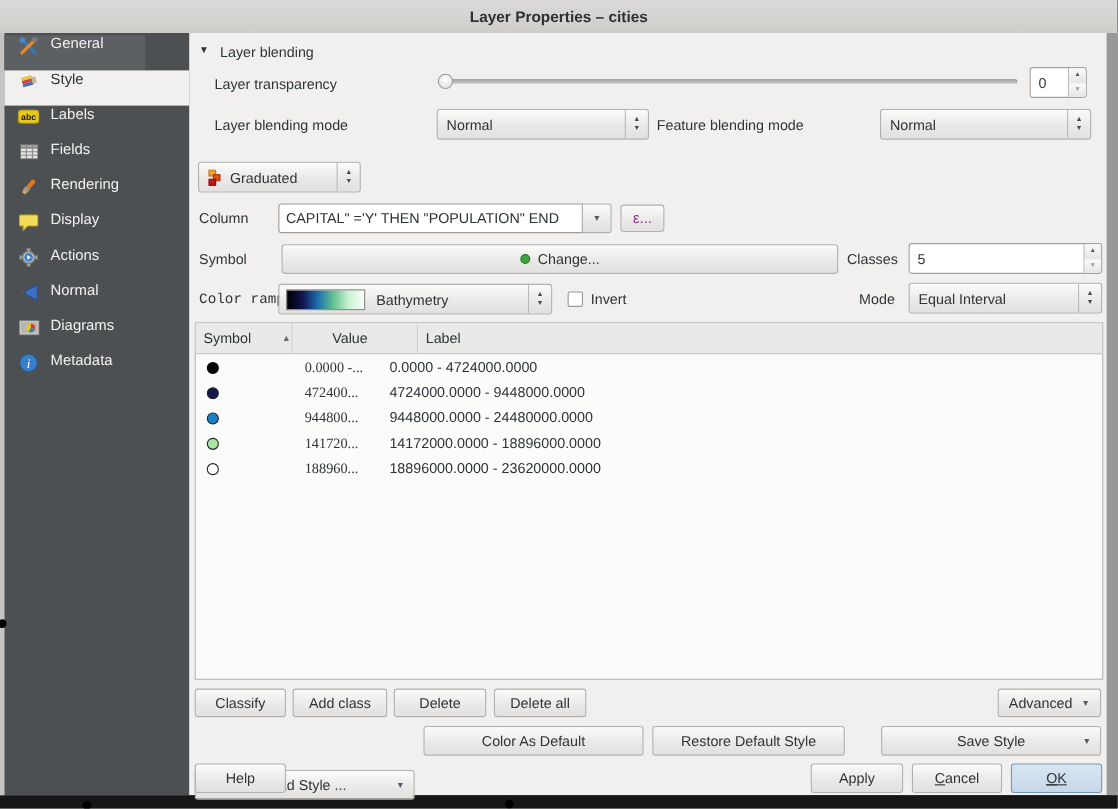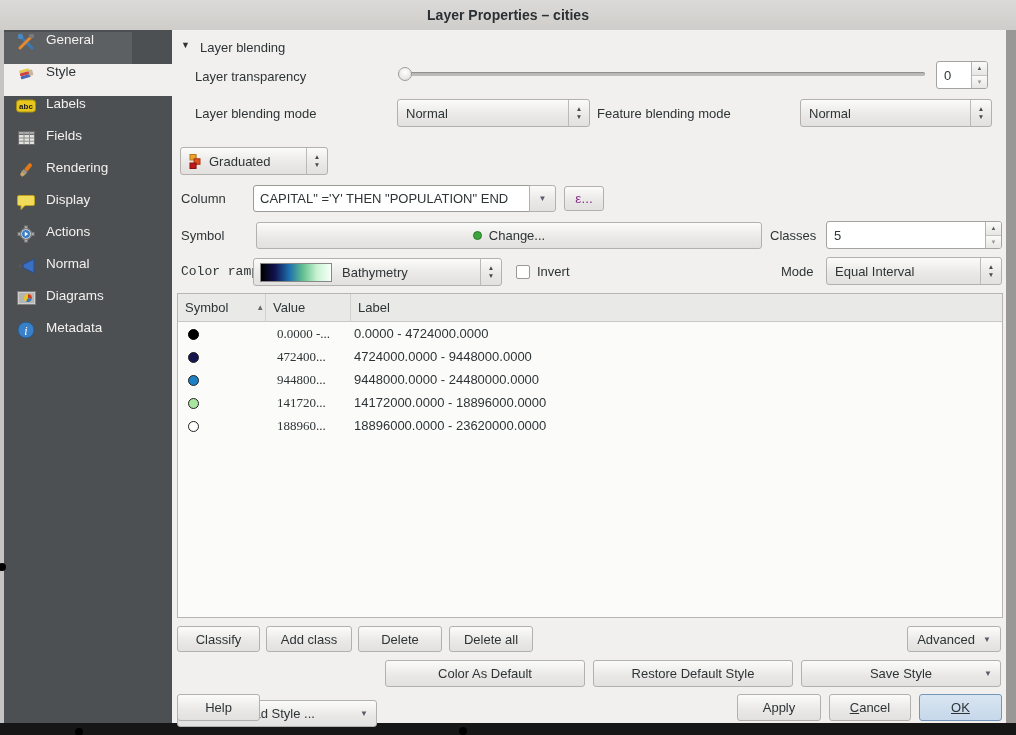--- a/index.html
+++ b/index.html
@@ -313,21 +313,21 @@
       <span>▼</span>
     </span>
 </div>
 
 <div class="abs table">
   <div class="thead">
     <div class="th" style="width:88px;">
       <span>Symbol</span>
       <span class="sort">▲</span>
     </div>
-    <div class="th" style="width:85px;">
+    <div class="th" style="width:85px;margin-left:29px;">
       <span>Value</span>
     </div>
     <div class="th last" style="flex:1;">
       <span>Label</span>
     </div>
   </div>
   <div id="table-body">
       <div class="trow">
         <span class="tcell sym"><span class="dot" style="background: rgb(0, 0, 0); border-color: rgb(0, 0, 0);"></span></span>
         <span class="tcell val">0.0000 -...</span>
@@ -373,21 +373,21 @@
   <span class="droparrow" style="flex:0 0 auto;">▼</span>
 </div>
 
 <div class="abs btn" style="left:177px;top:660px;width:200px;height:27px;margin-top:40px;">
   <span>Load Style ...</span>
   <span class="droparrow" style="position:absolute;right:8px;flex:0 0 auto;">▼</span>
 </div>
 <div class="abs btn" style="left:385px;top:660px;width:200px;height:27px;">
   <span>Color As Default</span>
 </div>
-<div class="abs btn" style="left:593px;top:660px;width:200px;height:27px;">
+<div class="abs btn" style="left:593px;top:660px;width:175px;height:27px;">
   <span>Restore Default Style</span>
 </div>
 <div class="abs btn" style="left:801px;top:660px;width:200px;height:27px;">
   <span>Save Style</span>
   <span class="droparrow" style="position:absolute;right:8px;flex:0 0 auto;">▼</span>
 </div>
 
 <div class="abs btn" style="left:177px;top:694px;width:83px;height:27px;">
   <span>Help</span>
 </div>

